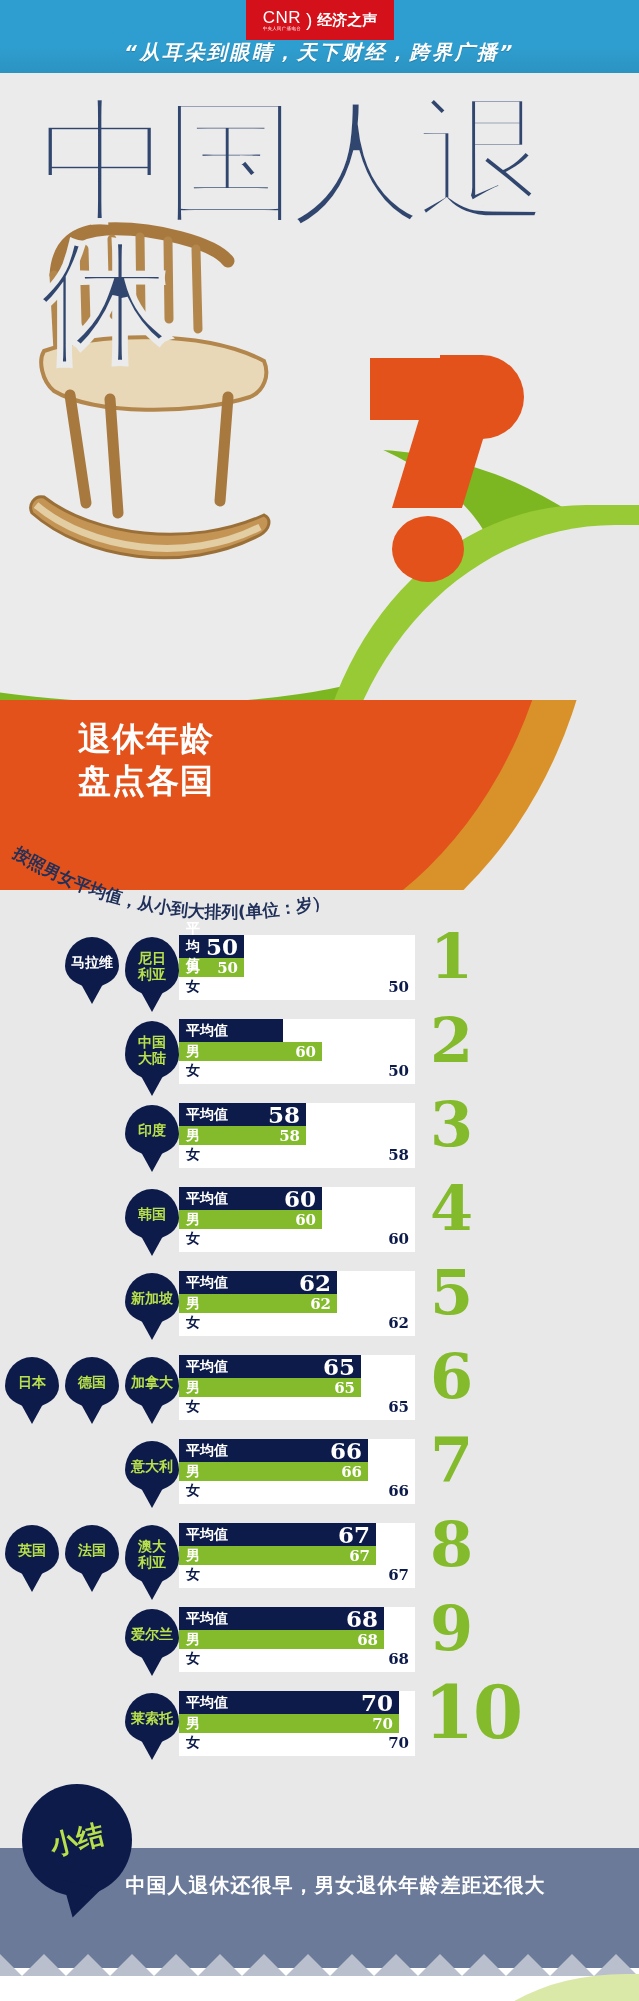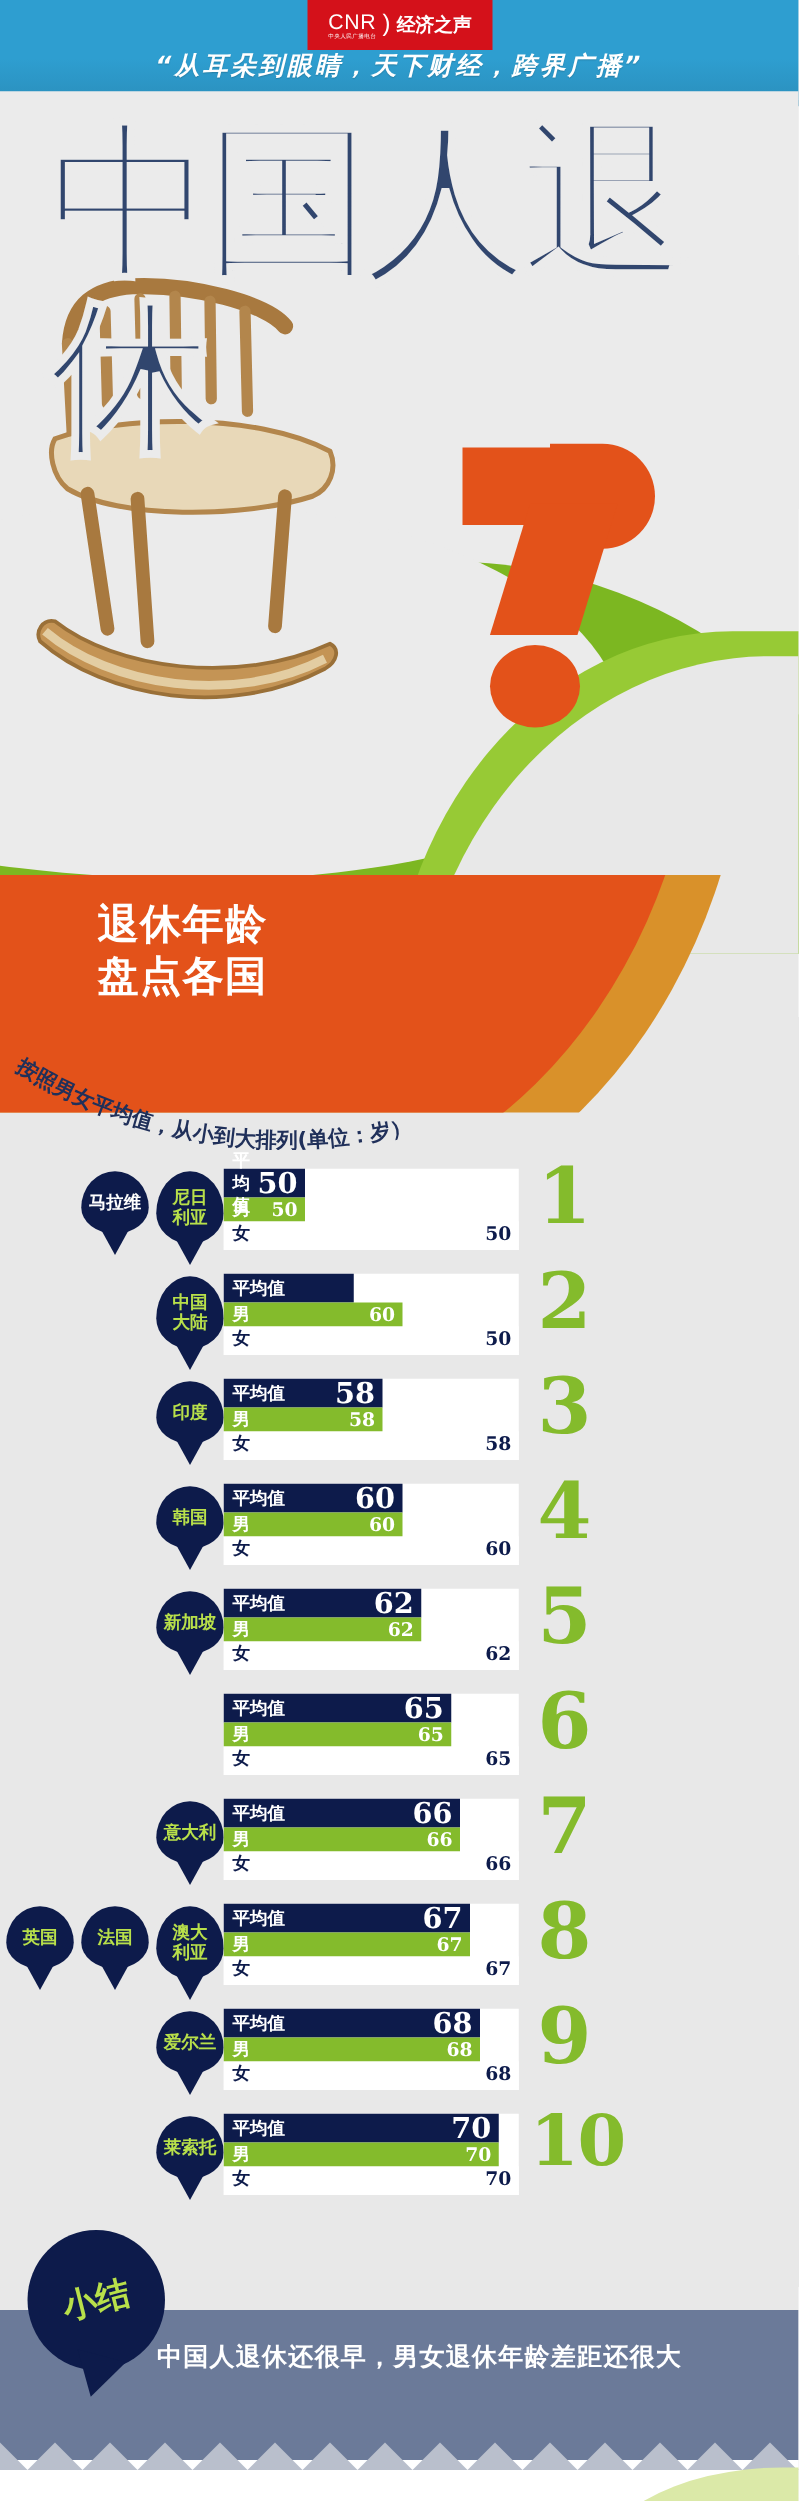--- a/index.html
+++ b/index.html
@@ -336,20 +336,37 @@
           </div>
           <div class="trow r-female">
             <span class="lbl">女</span>
             <span class="val">62</span>
           </div>
           <div class="table-pad"></div>
         </div>
         <div class="rank">5</div>
       </div>
       <div class="row">
+        <div class="pins">
+          <div class="pin pin-h2 pin-green">
+            <div class="pin-label">
+              <div>日本</div>
+            </div>
+          </div>
+          <div class="pin pin-h2 pin-green">
+            <div class="pin-label">
+              <div>德国</div>
+            </div>
+          </div>
+          <div class="pin pin-h2 pin-green">
+            <div class="pin-label">
+              <div>加拿大</div>
+            </div>
+          </div>
+        </div>
         <div class="table">
           <div class="trow r-avg">
             <div class="bar" style="width: 182px;"></div>
             <span class="lbl">平均值</span>
             <span class="val" style="margin-right: 54px;">65</span>
           </div>
           <div class="trow r-male">
             <div class="bar" style="width: 182px;"></div>
             <span class="lbl">男</span>
             <span class="val" style="margin-right: 54px;">65</span>
@@ -472,21 +489,21 @@
             <div class="bar" style="width: 220px;"></div>
             <span class="lbl">男</span>
             <span class="val" style="margin-right: 16px;">70</span>
           </div>
           <div class="trow r-female">
             <span class="lbl">女</span>
             <span class="val">70</span>
           </div>
           <div class="table-pad"></div>
         </div>
-        <div class="rank" style="font-size: 56px; left: 424px;">10</div>
+        <div class="rank" style="font-size: 72px; left: 424px;">10</div>
       </div>
     </div>
 
   <div class="summary-pin">
     <span>小结</span>
   </div>
 
   <div class="footer">
     <div class="f-dark"></div>
     <svg class="zig" style="top:98px" viewBox="0 0 660 30" preserveAspectRatio="none">

